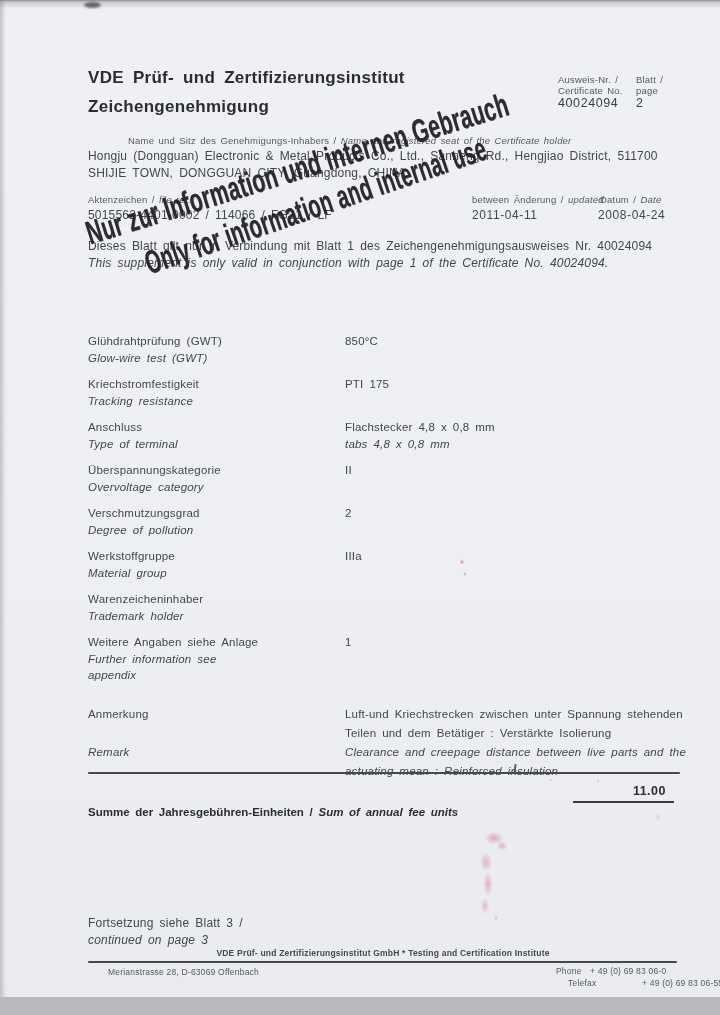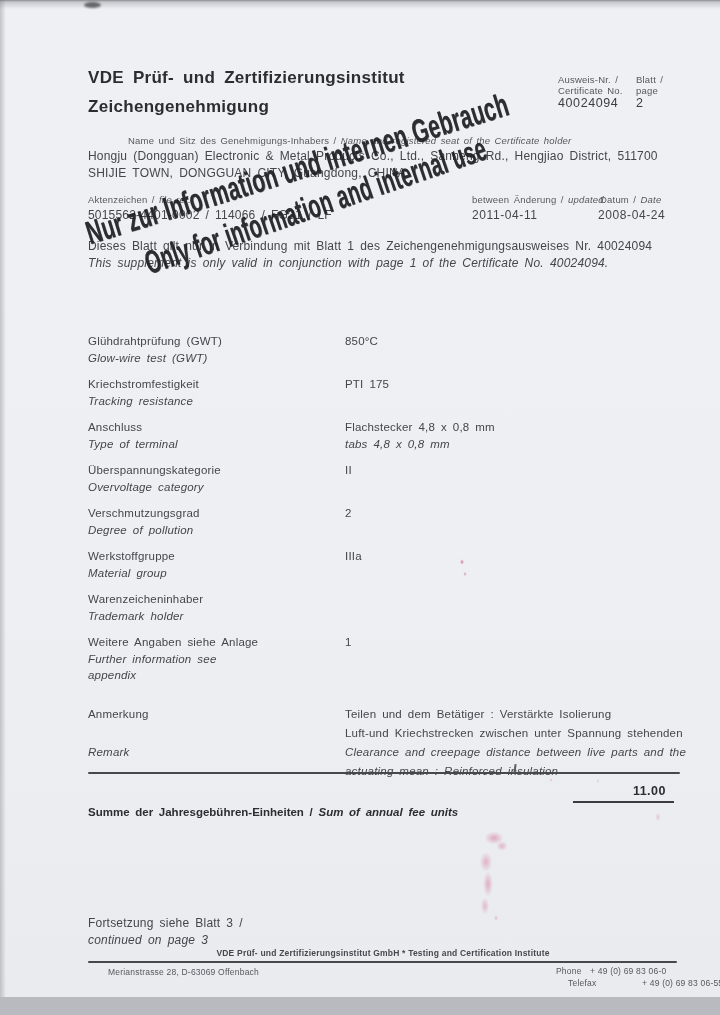--- a/index.html
+++ b/index.html
@@ -164,22 +164,22 @@
         <div class="col-value">
           <div class="ln de">1</div>
         </div>
       </div>
       <div class="spec-row tall" style="margin-top: 21px;">
         <div class="col-label">
           <div class="ln de">Anmerkung</div>
           <div class="ln en" style="margin-top: 19px;">Remark</div>
         </div>
         <div class="col-value">
+          <div class="ln de">Luft-und Kriechstrecken zwischen unter Spannung stehenden</div>
           <div class="ln de">Teilen und dem Betätiger : Verstärkte Isolierung</div>
-          <div class="ln de">Luft-und Kriechstrecken zwischen unter Spannung stehenden</div>
           <div class="ln en">Clearance and creepage distance between live parts and the</div>
           <div class="ln en">actuating mean : Reinforced insulation</div>
         </div>
       </div>
     </div>
 
   <div class="rule" style="left:88px;top:772px;width:592px;"></div>
   <div class="abs tick"></div>
   <div class="abs fee-label" style="left:88px;top:786px;margin-top:20px;"><span class="b">Summe der Jahresgebühren-Einheiten</span><span class="b"> / </span><span class="b en">Sum of annual fee units</span></div>
   <div class="fee-value">11.00</div>

